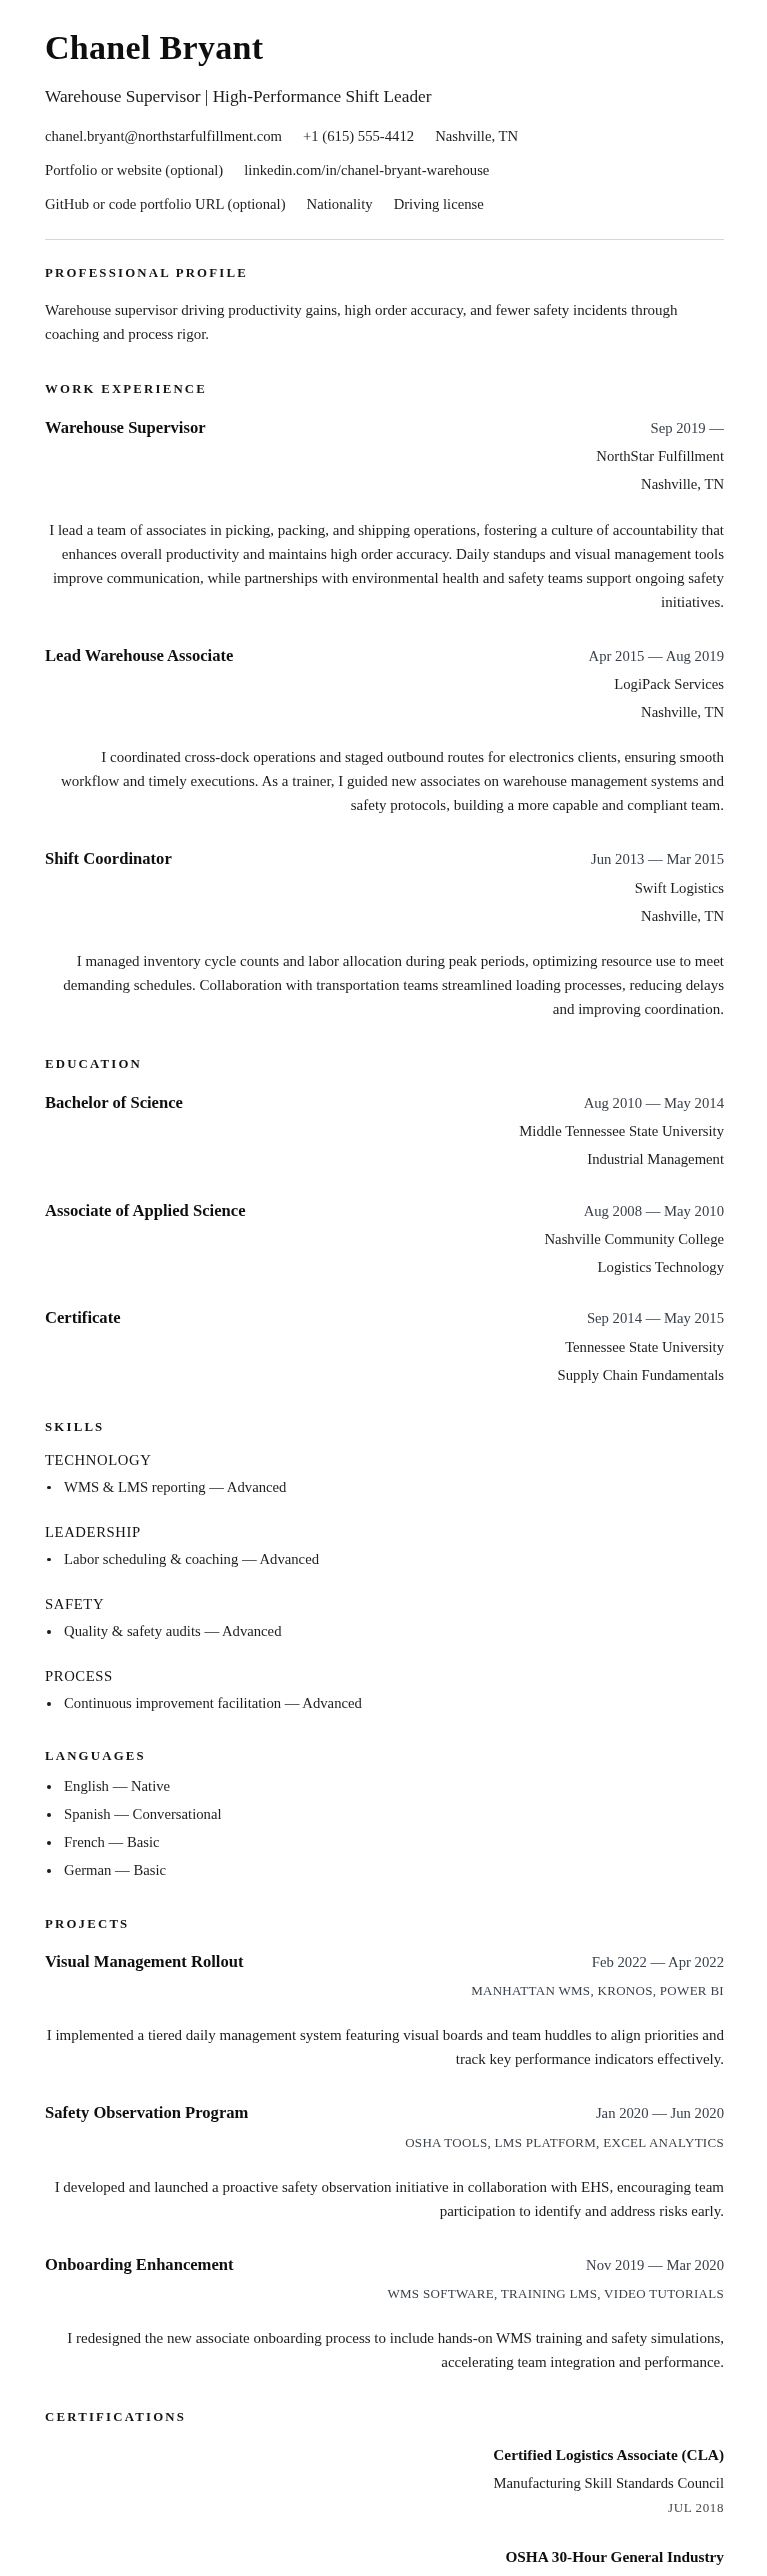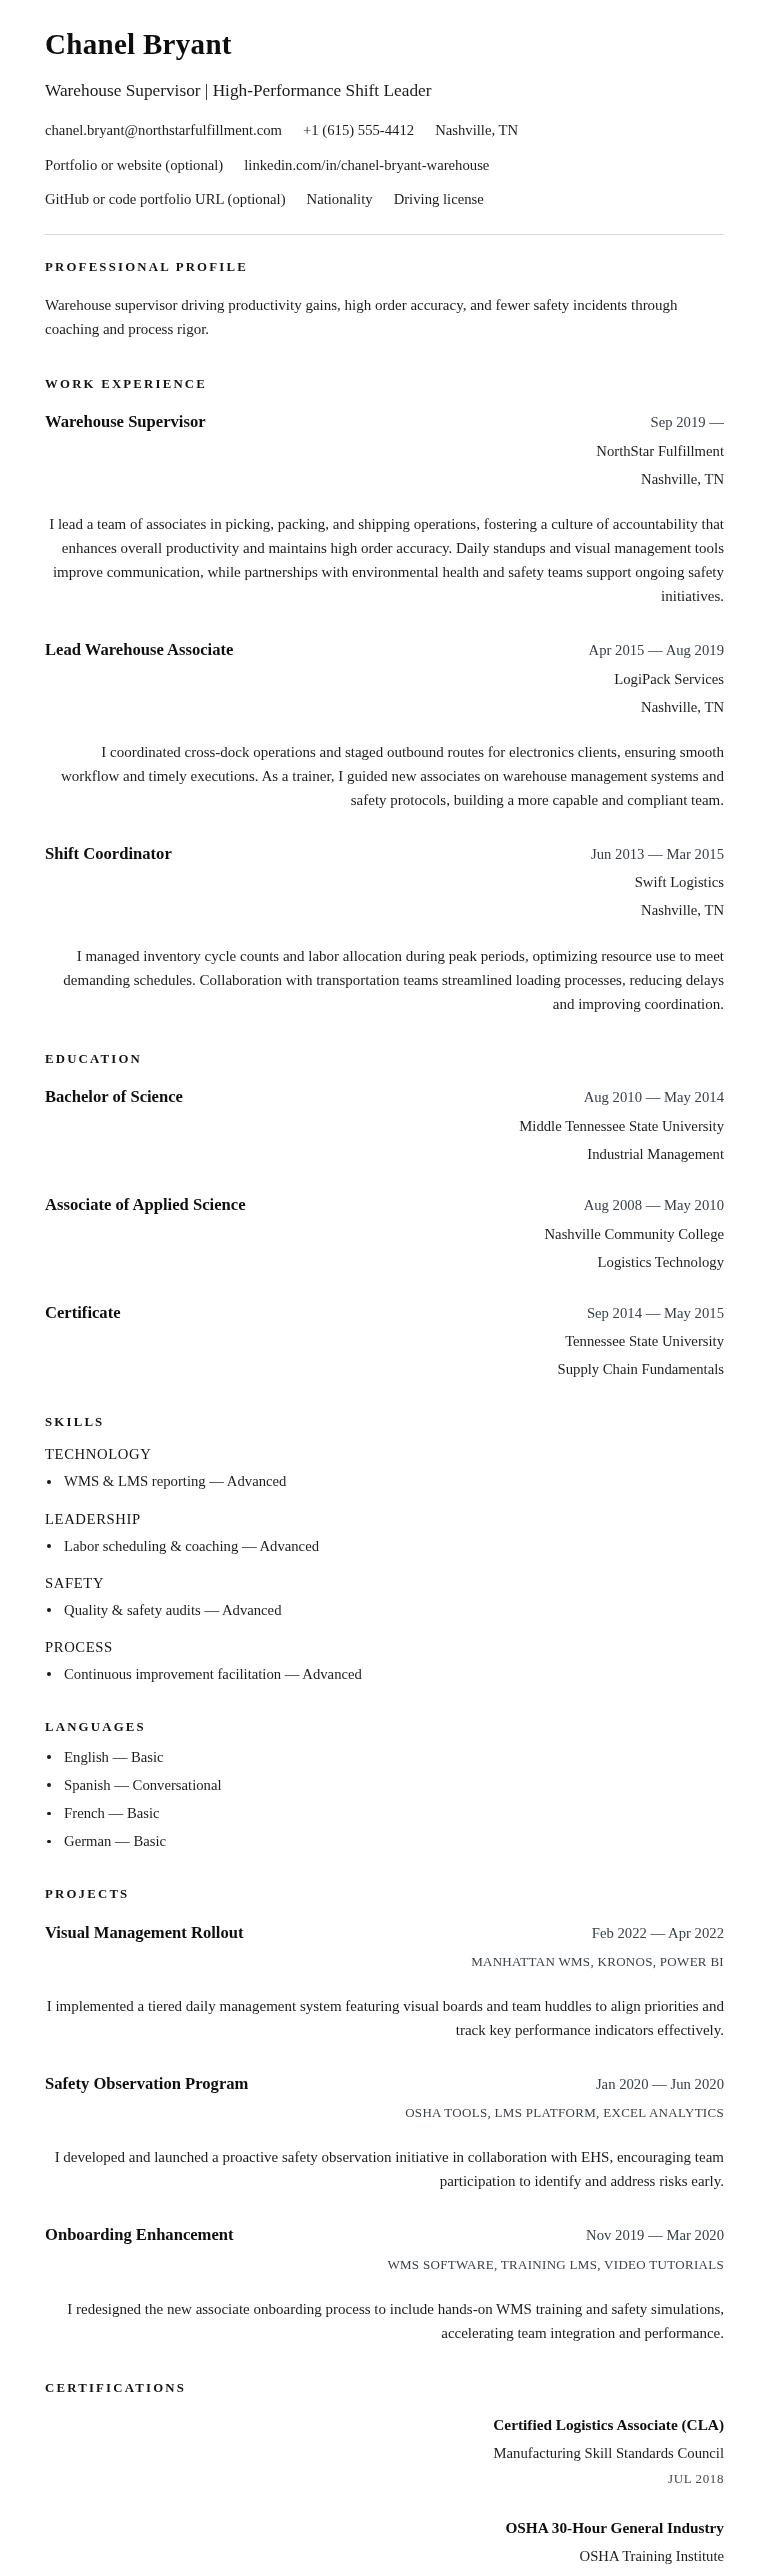--- a/index.html
+++ b/index.html
@@ -10,21 +10,21 @@
     color: #1c1c1c;
   }
   .page {
     width: 767px;
     min-height: 2576px;
     padding: 29px 43px 25.6px 45px;
   }
 
   
   .name {
-    font-size: 29px;
+    font-size: 34px;
     font-weight: 700;
     color: #0e0e0e;
     margin: 0;
     line-height: 1.1;
     letter-spacing: 0.3px;
   }
   .tagline {
     font-size: 17.3px;
     color: #1c1c1c;
     margin-top: 20.5px;
@@ -105,21 +105,21 @@
   }
   .cert-date {
     font-size: 13px;
     letter-spacing: 0.6px;
     color: #4a4a4a;
     margin-top: 8.3px;
     text-transform: uppercase;
   }
 
   
-  .skill-category { margin-top: 19px; }
+  .skill-category { margin-top: 27px; }
   .skill-category:first-of-type { margin-top: 16.6px; }
   .category-heading {
     font-size: 14.7px;
     font-weight: 400;
     letter-spacing: 0.6px;
     color: #121212;
     margin: 0;
   }
 
   
@@ -288,21 +288,21 @@
           </li>
       </ul>
     </div>
   </section>
 
   <section class="section">
     <h2 class="section-heading">LANGUAGES</h2>
     <ul class="blist" style="margin-top:12.8px;">
       <li>
           <span class="dot"></span>
-          <span>English — Basic</span>
+          <span>English — Native</span>
         </li>
       <li>
           <span class="dot"></span>
           <span>Spanish — Conversational</span>
         </li>
       <li>
           <span class="dot"></span>
           <span>French — Basic</span>
         </li>
       <li>

